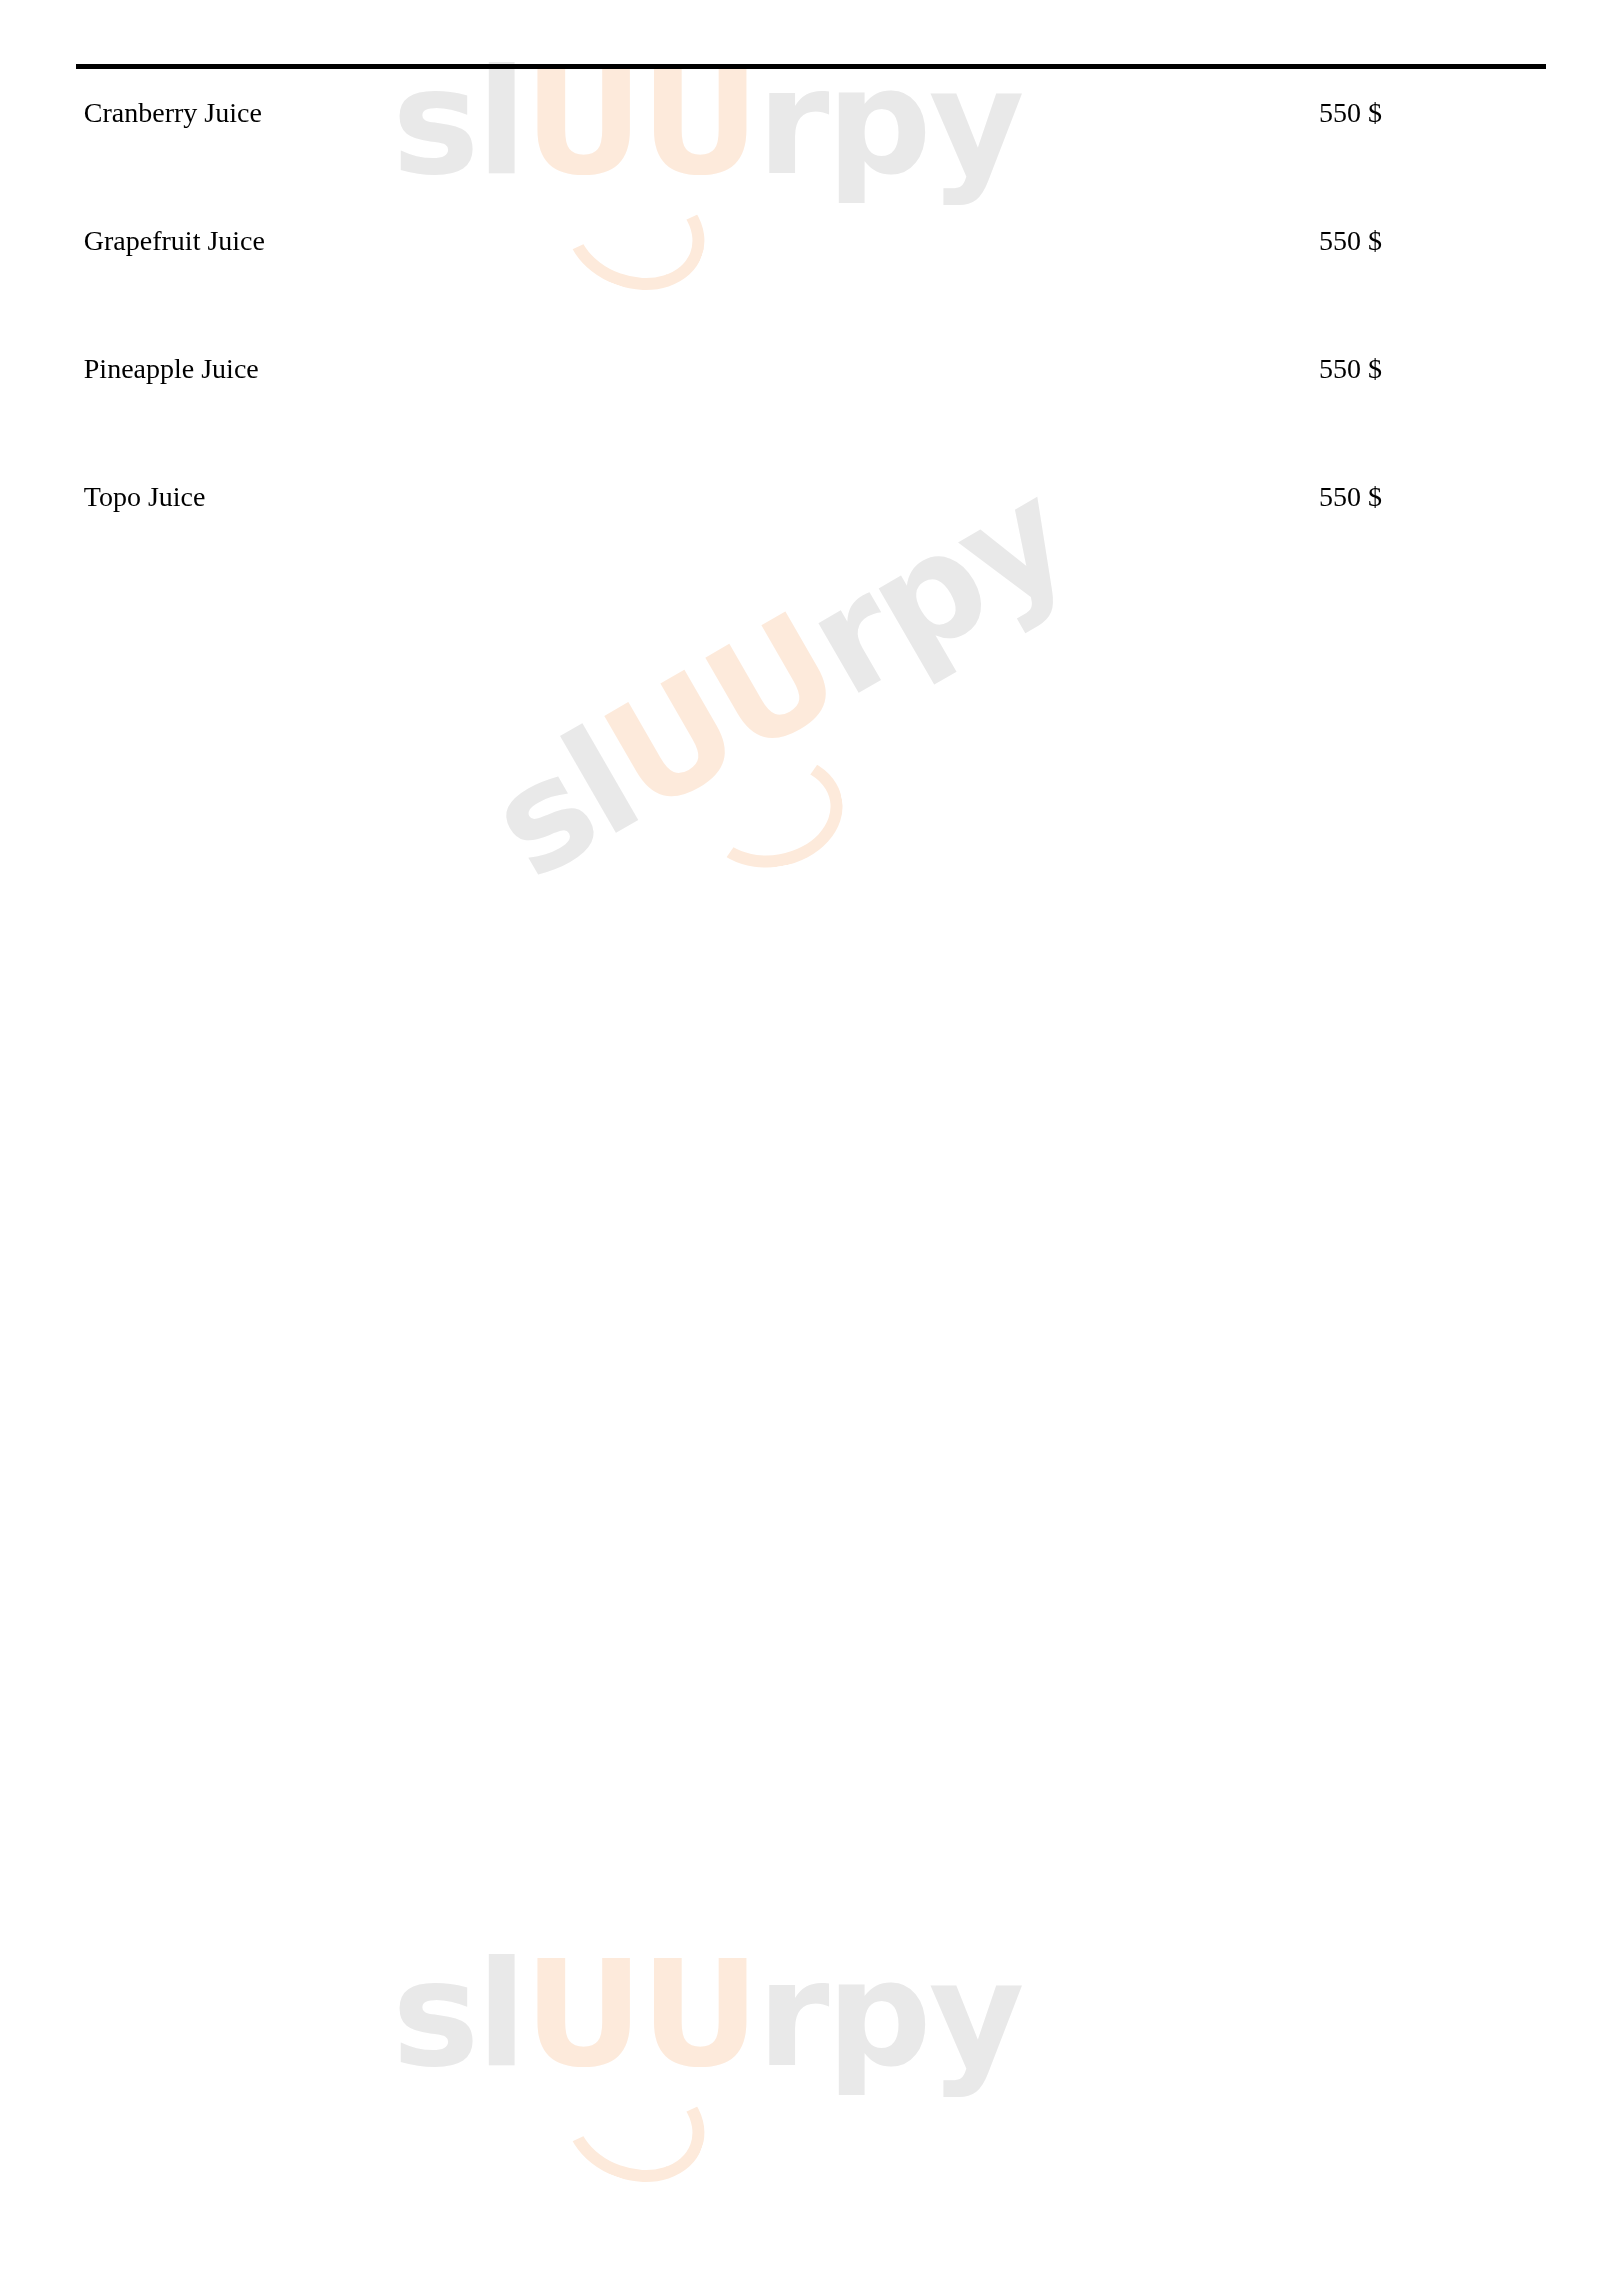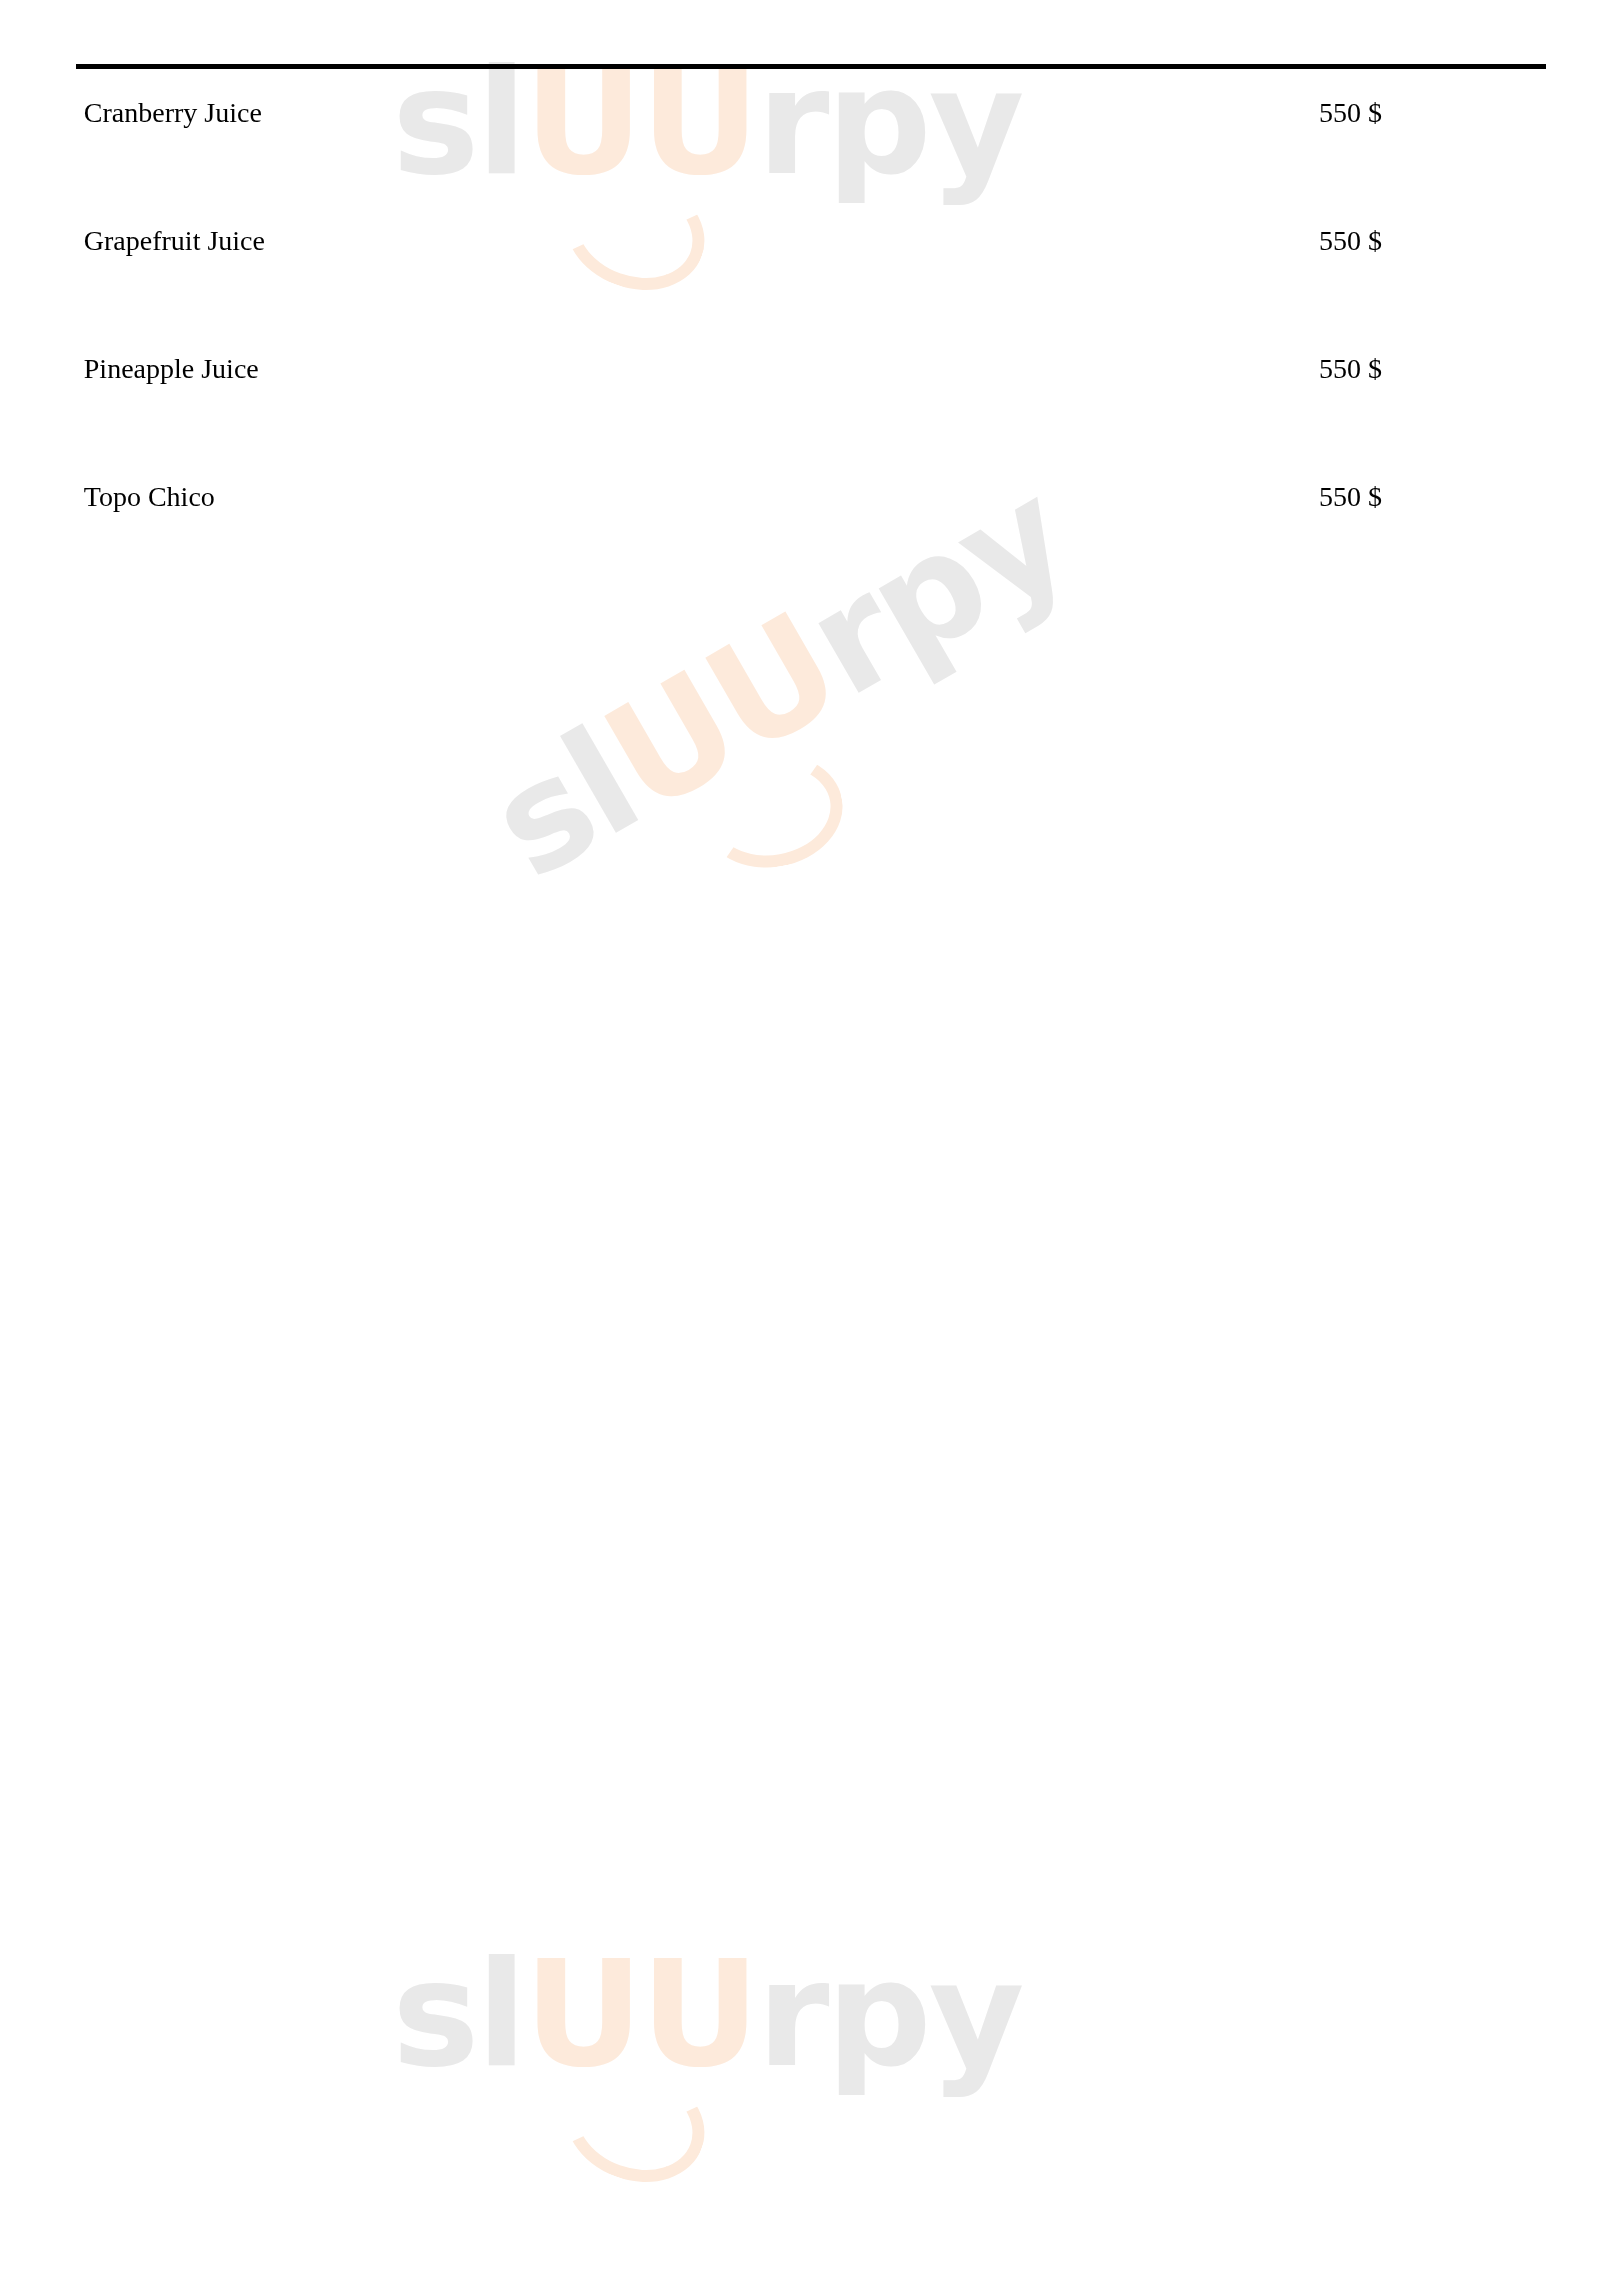--- a/index.html
+++ b/index.html
@@ -144,20 +144,20 @@
       <div class="item-price">550 $</div>
     </div>
 
     <div class="menu-row">
       <div class="item-name">Pineapple Juice</div>
       <div class="item-price">550 $</div>
     </div>
 
 
     <div class="menu-row">
-      <div class="item-name">Topo Chico</div>
+      <div class="item-name">Topo Juice</div>
       <div class="item-price">550 $</div>
     </div>
 
   </div>
 
 </div>
 
 
 </body></html>

